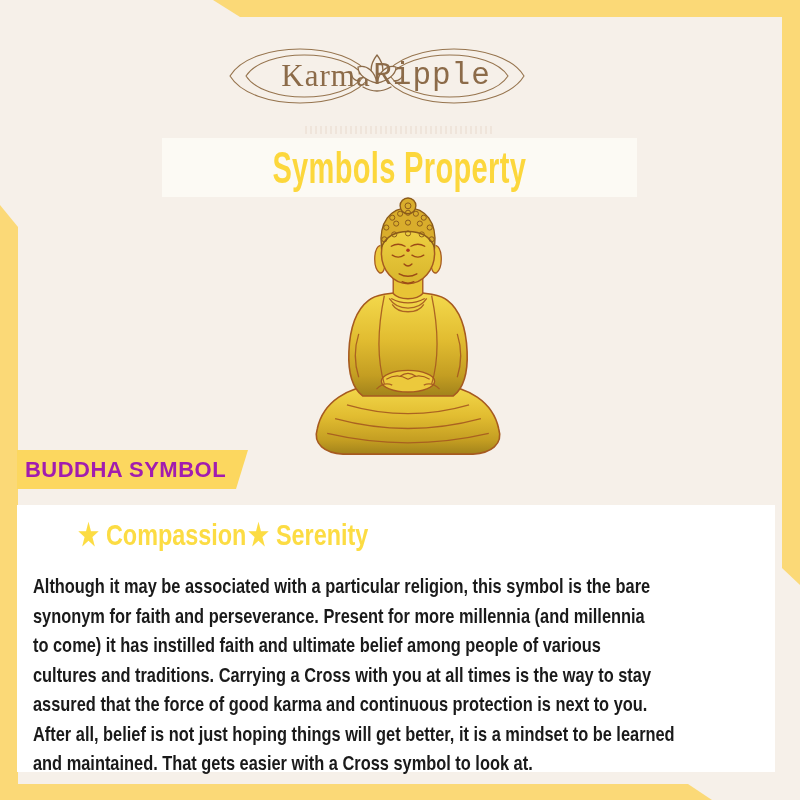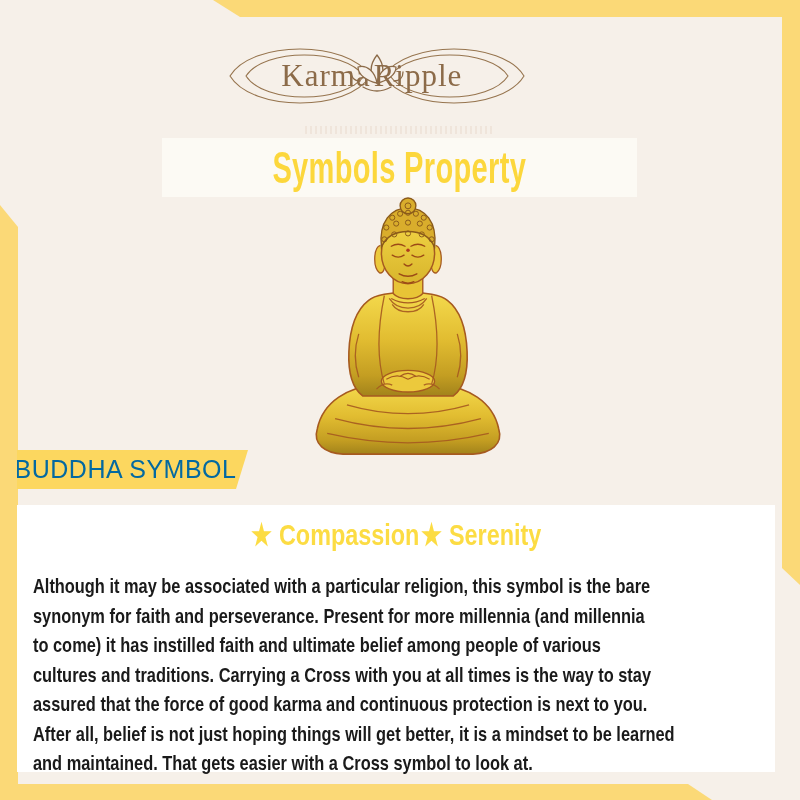--- a/index.html
+++ b/index.html
@@ -27,46 +27,46 @@
   .band-bottom{left:0;top:784px;width:715px;height:16px;
     clip-path:polygon(0 0,688px 0,712px 16px,0 16px);}
 
   
   .logo{position:absolute;left:200px;top:34px;width:360px;height:84px;}
   .logo svg.flourish{position:absolute;inset:0;}
   .logo .word{position:absolute;top:24px;width:132px;text-align:center;
     font-family:"Liberation Serif",serif;font-size:31px;color:var(--brown);
     letter-spacing:1px;}
   .logo .word.karma{left:60px;}
-  .logo .word.ripple{left:152px;}
+  .logo .word.ripple{left:166px;font-family:Liberation Mono, monospace;}
   .logo .lotus{position:absolute;left:149px;top:17px;}
 
   
   .texture{position:absolute;left:305px;top:126px;width:190px;height:8px;opacity:.5;
     background:repeating-linear-gradient(90deg,rgba(195,150,120,.25) 0 2px,transparent 2px 5px);}
 
   
   .banner{position:absolute;left:162px;top:138px;width:475px;height:59px;
     background:var(--banner-bg);display:flex;align-items:center;justify-content:center;text-align:right;}
   .page-title{font-weight:800;font-size:44px;color:var(--title-y);white-space:nowrap;
     transform:scaleX(.66);transform-origin:center;letter-spacing:.5px;}
 
   
   .buddha{position:absolute;left:286px;top:196px;width:244px;height:266px;}
 
   
   .ribbon{position:absolute;left:17px;top:450px;width:231px;height:39px;background:var(--ribbon);
     clip-path:polygon(0 0,231px 0,219px 39px,0 39px);
     display:flex;align-items:center;justify-content:center;z-index:4;}
-  .ribbon-label{color:#0369a1;font-size:25px;font-weight:400;letter-spacing:.5px;
+  .ribbon-label{color:#a21caf;font-size:22px;font-weight:700;letter-spacing:.5px;
     padding-right:14px;white-space:nowrap;}
 
   
   .panel{position:absolute;left:17px;top:505px;width:758px;height:267px;background:#fff;}
-  .traits{margin-top:10px;text-align:center;height:40px;line-height:40px;}
+  .traits{margin-top:10px;text-align:left;height:40px;line-height:40px;margin-left:20px;}
   .traits-inner{display:inline-block;transform:scaleX(.78);transform-origin:center;
     white-space:nowrap;font-weight:800;font-size:30px;color:var(--trait-y);}
   .traits-inner .star{margin-right:9px;}
   .traits-inner .word1{margin-right:2px;}
   .bodytext{padding-left:16px;margin-top:16px;}
   .body-line{font-weight:700;font-size:21px;line-height:29.5px;color:var(--ink);
     white-space:nowrap;transform:scaleX(.78);transform-origin:left center;}
 </style>
 </head>
 <body>

